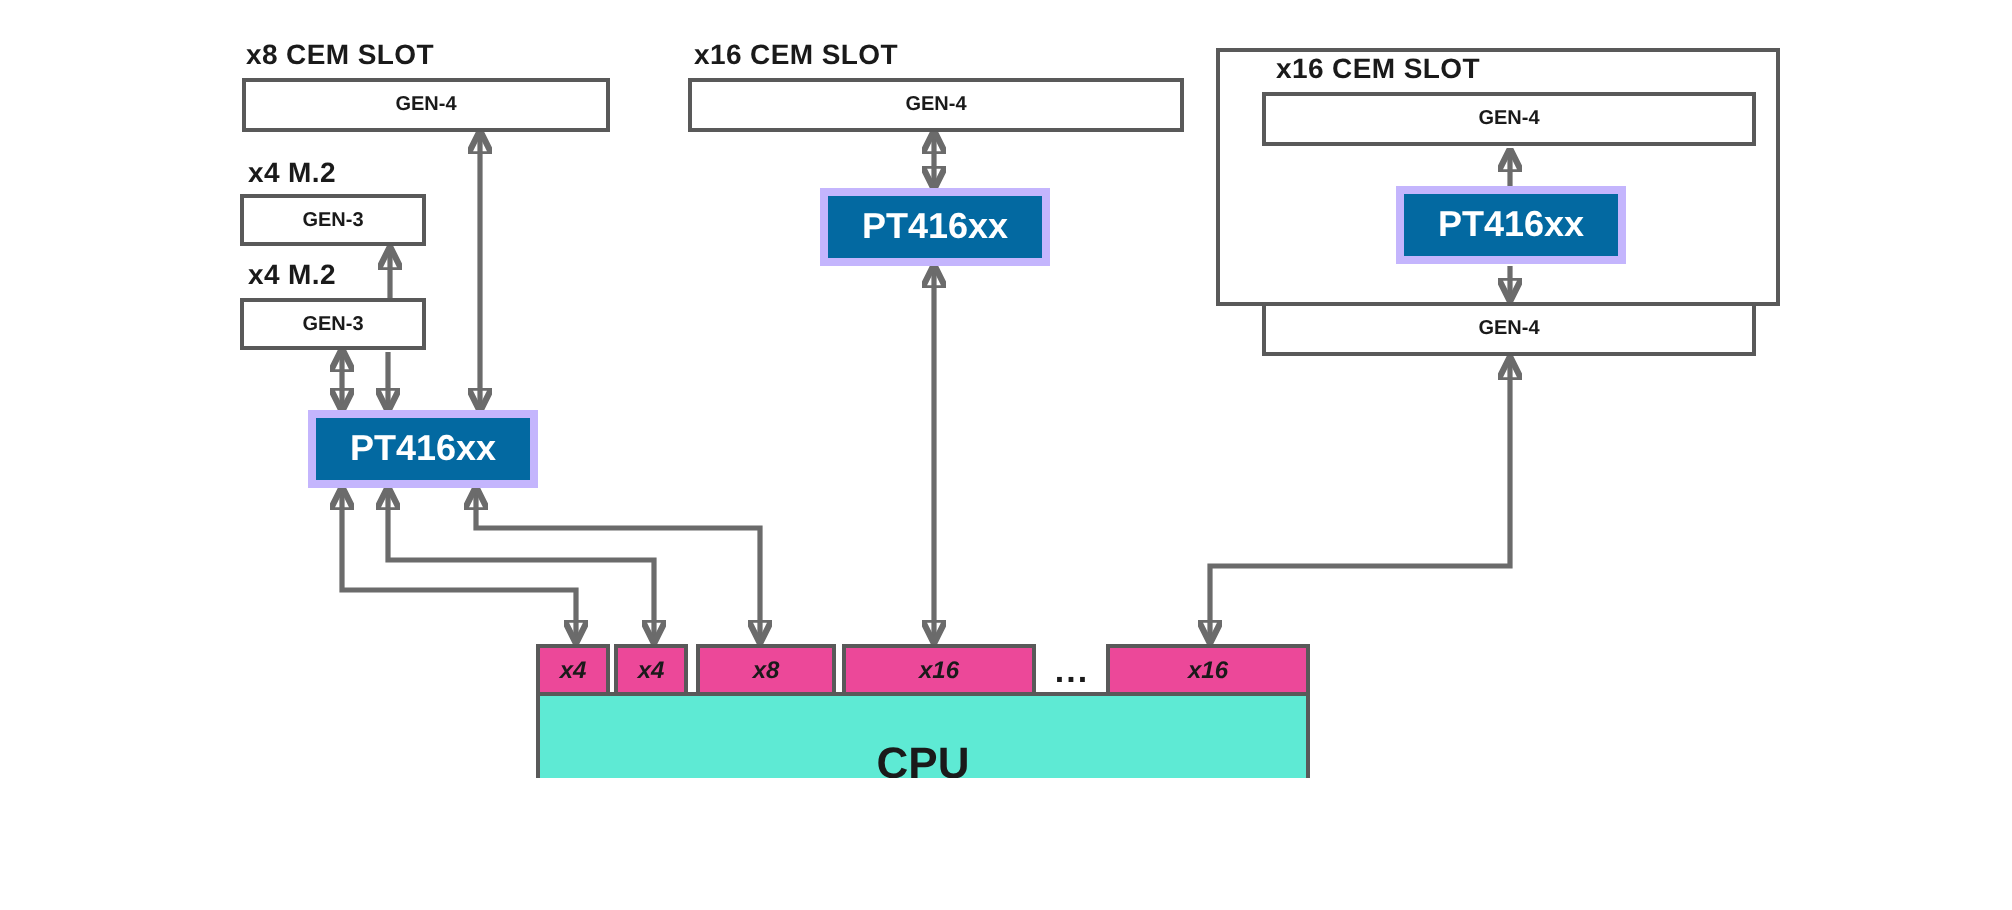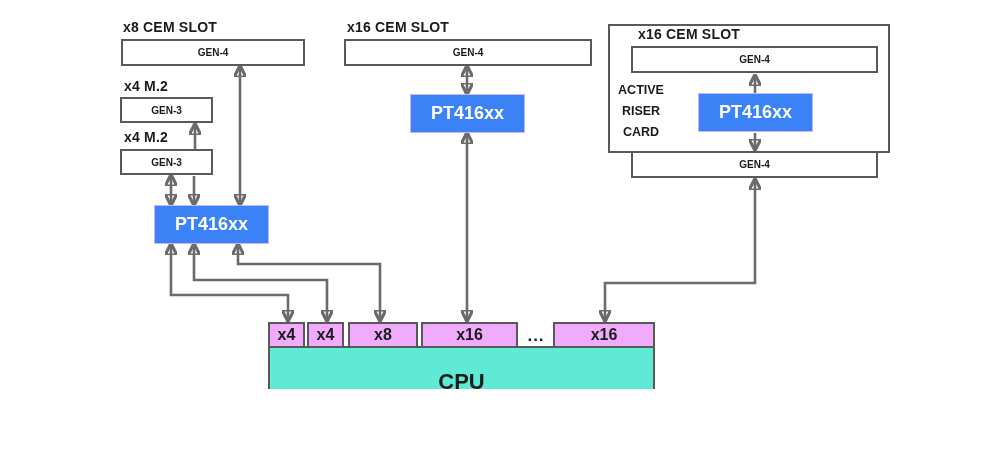--- a/index.html
+++ b/index.html
@@ -19,21 +19,21 @@
     font-size:14px;letter-spacing:.2px;white-space:nowrap;
   }
   .box{
     position:absolute;z-index:2;
     background:#ffffff;border:2px solid #595959;
     display:flex;align-items:center;justify-content:center;
     font-size:10px;box-sizing:border-box;
   }
   .retimer{
     position:absolute;z-index:2;
-    background:#3b82f6;border:1px solid #c4b5fd;
+    background:#0369a1;border:4px solid #c4b5fd;
     display:flex;align-items:center;justify-content:center;
     color:#ffffff;font-size:18px;box-sizing:border-box;
   }
   .frame{
     position:absolute;z-index:1;
     background:transparent;border:2px solid #595959;
     box-sizing:border-box;
   }
   .riser-caption{
     position:absolute;z-index:2;
@@ -41,23 +41,23 @@
     font-size:12.5px;line-height:21px;
   }
   .cpu{
     position:absolute;z-index:1;
     background:#5eead4;border:2px solid #595959;
     display:flex;align-items:center;justify-content:center;
     font-size:22px;box-sizing:border-box;
   }
   .port{
     position:absolute;z-index:2;
-    background:#f0abfc;border:2px solid #595959;
+    background:#ec4899;border:2px solid #595959;
     display:flex;align-items:center;justify-content:center;
-    font-size:16px;box-sizing:border-box;height:26px;top:322px;
+    font-size:12px;box-sizing:border-box;height:26px;top:322px;font-style:italic;
   }
   .ellipsis{
     position:absolute;z-index:2;top:322px;height:24px;
     display:flex;align-items:flex-end;justify-content:center;
     font-size:17px;letter-spacing:1px;
   }
 </style>
 </head>
 <body>
 
@@ -98,25 +98,20 @@
   <div class="retimer" style="left:154px;top:205px;width:115px;height:39px">PT416xx</div>
 
   <div class="lbl" style="left:347px;top:19px">x16 CEM SLOT</div>
   <div class="box" style="left:344px;top:39px;width:248px;height:27px">GEN-4</div>
   <div class="retimer" style="left:410px;top:94px;width:115px;height:39px">PT416xx</div>
 
   <div class="frame" style="left:608px;top:24px;width:282px;height:129px"></div>
   <div class="lbl" style="left:638px;top:26px">x16 CEM SLOT</div>
   <div class="box" style="left:631px;top:46px;width:247px;height:27px">GEN-4</div>
 
-  <div class="riser-caption" style="left:612px;top:80px">
-    <div>ACTIVE</div>
-    <div>RISER</div>
-    <div>CARD</div>
-  </div>
 
   <div class="retimer" style="left:698px;top:93px;width:115px;height:39px">PT416xx</div>
   <div class="box" style="left:631px;top:151px;width:247px;height:27px">GEN-4</div>
 
   <div class="cpu" style="left:268px;top:346px;width:387px;height:71px">CPU</div>
 
   <div class="port" style="left:268px;width:37px">x4</div>
   <div class="port" style="left:307px;width:37px">x4</div>
   <div class="port" style="left:348px;width:70px">x8</div>
   <div class="port" style="left:421px;width:97px">x16</div>

